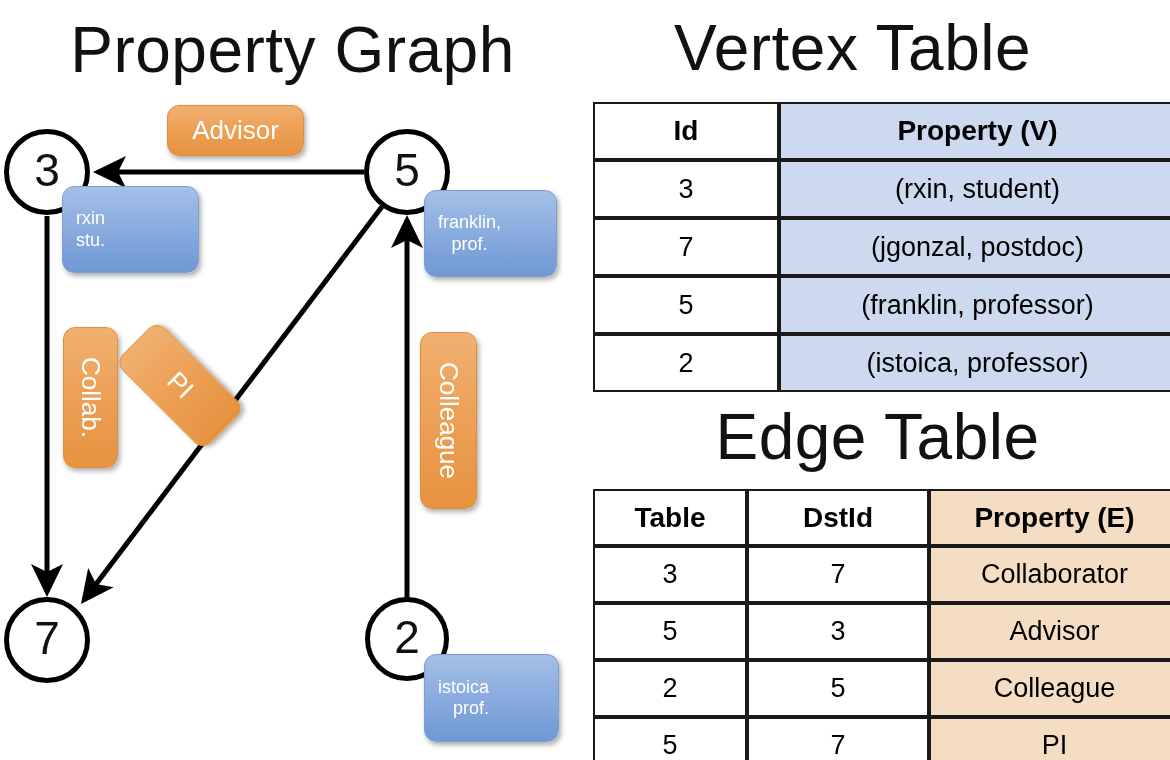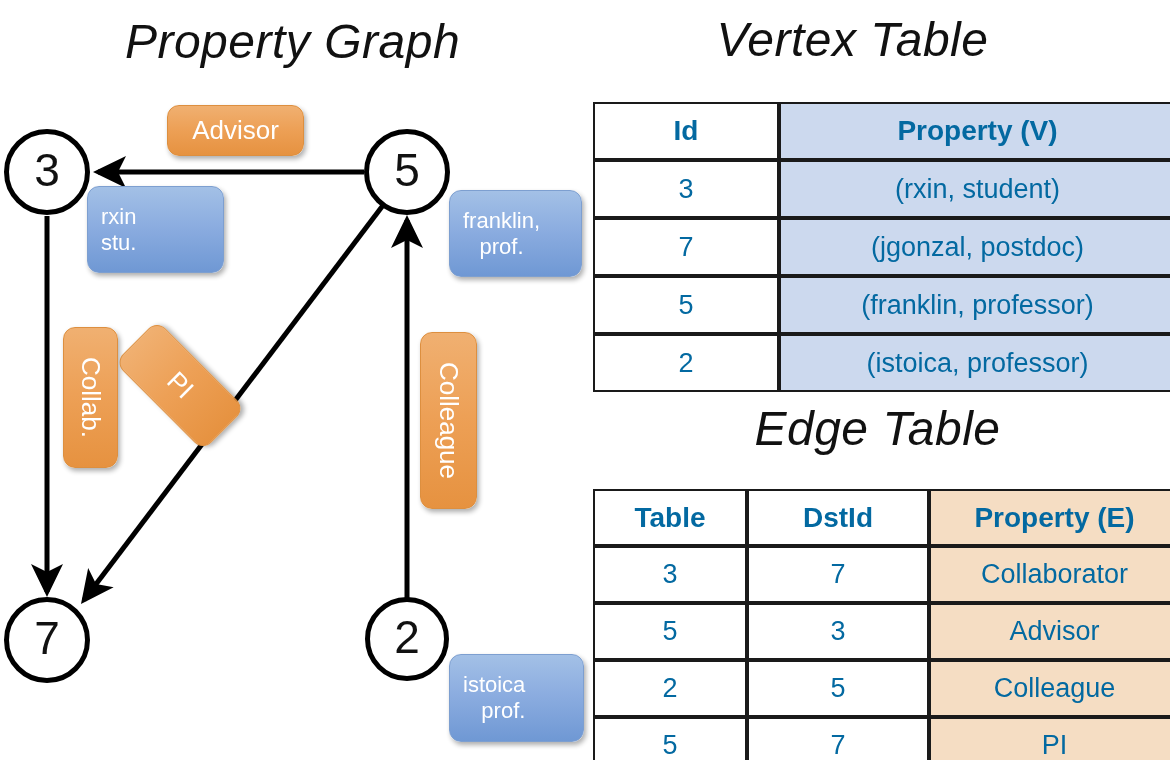--- a/index.html
+++ b/index.html
@@ -14,27 +14,26 @@
     overflow: hidden;
     font-family: "Liberation Sans", sans-serif;
     color: #000;
   }
 
   
   .title {
     position: absolute;
     font-family: "Liberation Sans", sans-serif;
     font-weight: 300;
-    font-size: 48px;
+    font-size: 64px;
     letter-spacing: 0.5px;
     color: #111;
     white-space: nowrap;
     text-align: center;
     line-height: 1;
-    font-style: italic;
   }
   #title-property-graph { left: 0;   top: 18px;  width: 585px; }
   #title-vertex-table   { left: 560px; top: 16px;  width: 585px; }
   #title-edge-table     { left: 585px; top: 405px; width: 585px; }
 
   
   #graph-panel {
     position: absolute;
     left: 0; top: 0;
     width: 585px; height: 760px;
@@ -66,25 +65,24 @@
     color: #fff;
     display: flex;
     align-items: center;
     box-shadow: 2px 3px 5px rgba(0,0,0,0.32);
     font-family: "Liberation Sans", sans-serif;
     font-weight: 400;
   }
   .badge.blue {
     background: linear-gradient(to bottom, #a3c0e6 0%, #8cade0 45%, #6f98d4 100%);
     border: 1px solid #7d9fd0;
-    font-size: 22px;
+    font-size: 18px;
     line-height: 1.18;
     padding: 4px 13px;
     align-items: center;
-    margin-left: 25px;
   }
   .badge.orange {
     background: linear-gradient(to bottom, #f0b071 0%, #eda056 48%, #e69240 100%);
     border: 1px solid #dd8f3f;
     font-size: 26px;
     justify-content: center;
   }
 
   
   .badge.orange.vertical > span {
@@ -105,21 +103,21 @@
     border-collapse: separate;
     border-spacing: 0;
     table-layout: fixed;
   }
   .tbl td, .tbl th {
     border: 2px solid #1a1a1a;
     text-align: center;
     font-family: "Liberation Sans", sans-serif;
     font-weight: 300;
     font-size: 27px;
-    color: #0369a1;
+    color: #000000;
     padding: 0;
     line-height: 1;
     height: 48px;
     vertical-align: middle;
   }
   .tbl th {
     font-weight: 700;
     font-size: 28px;
   }
   .cell-blue  { background: #ccd9ee; }

